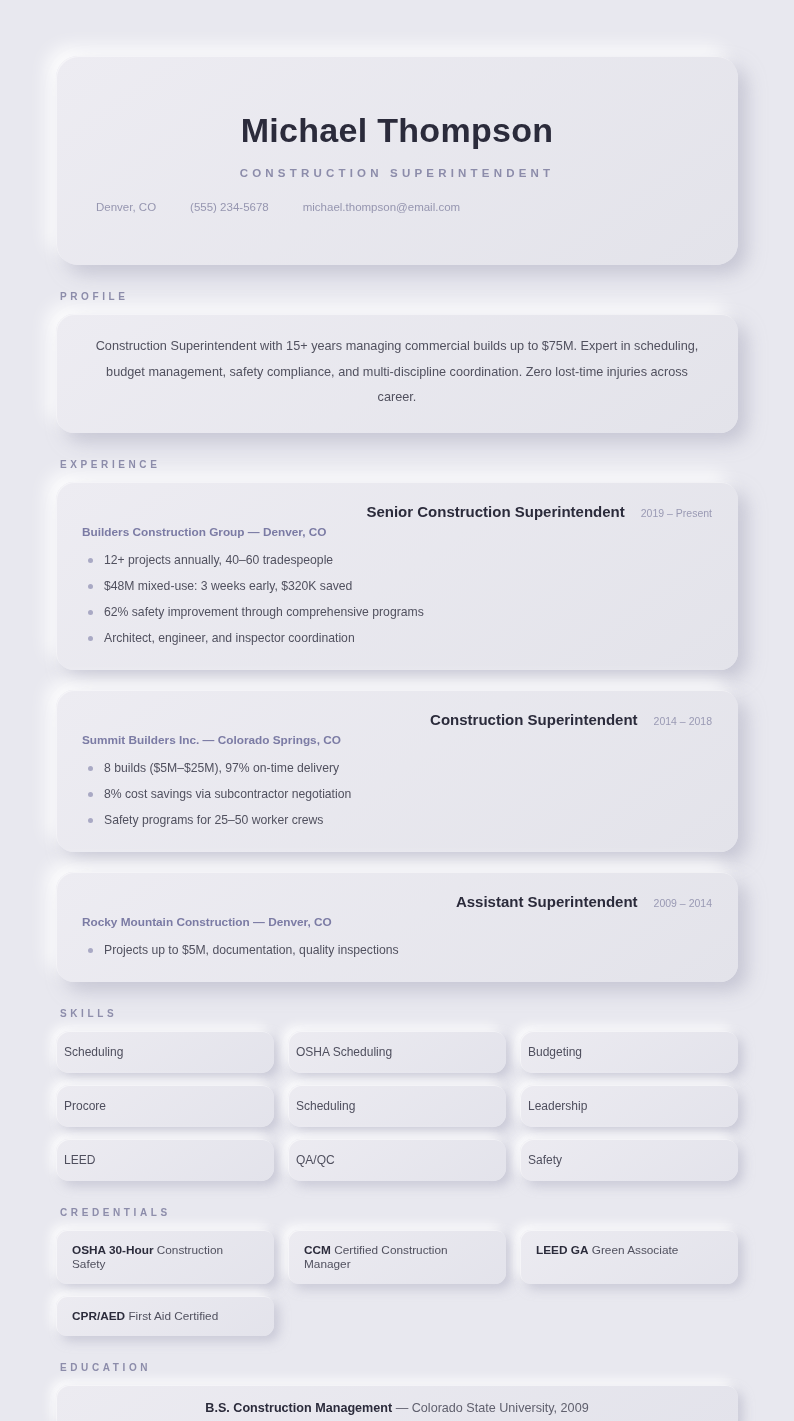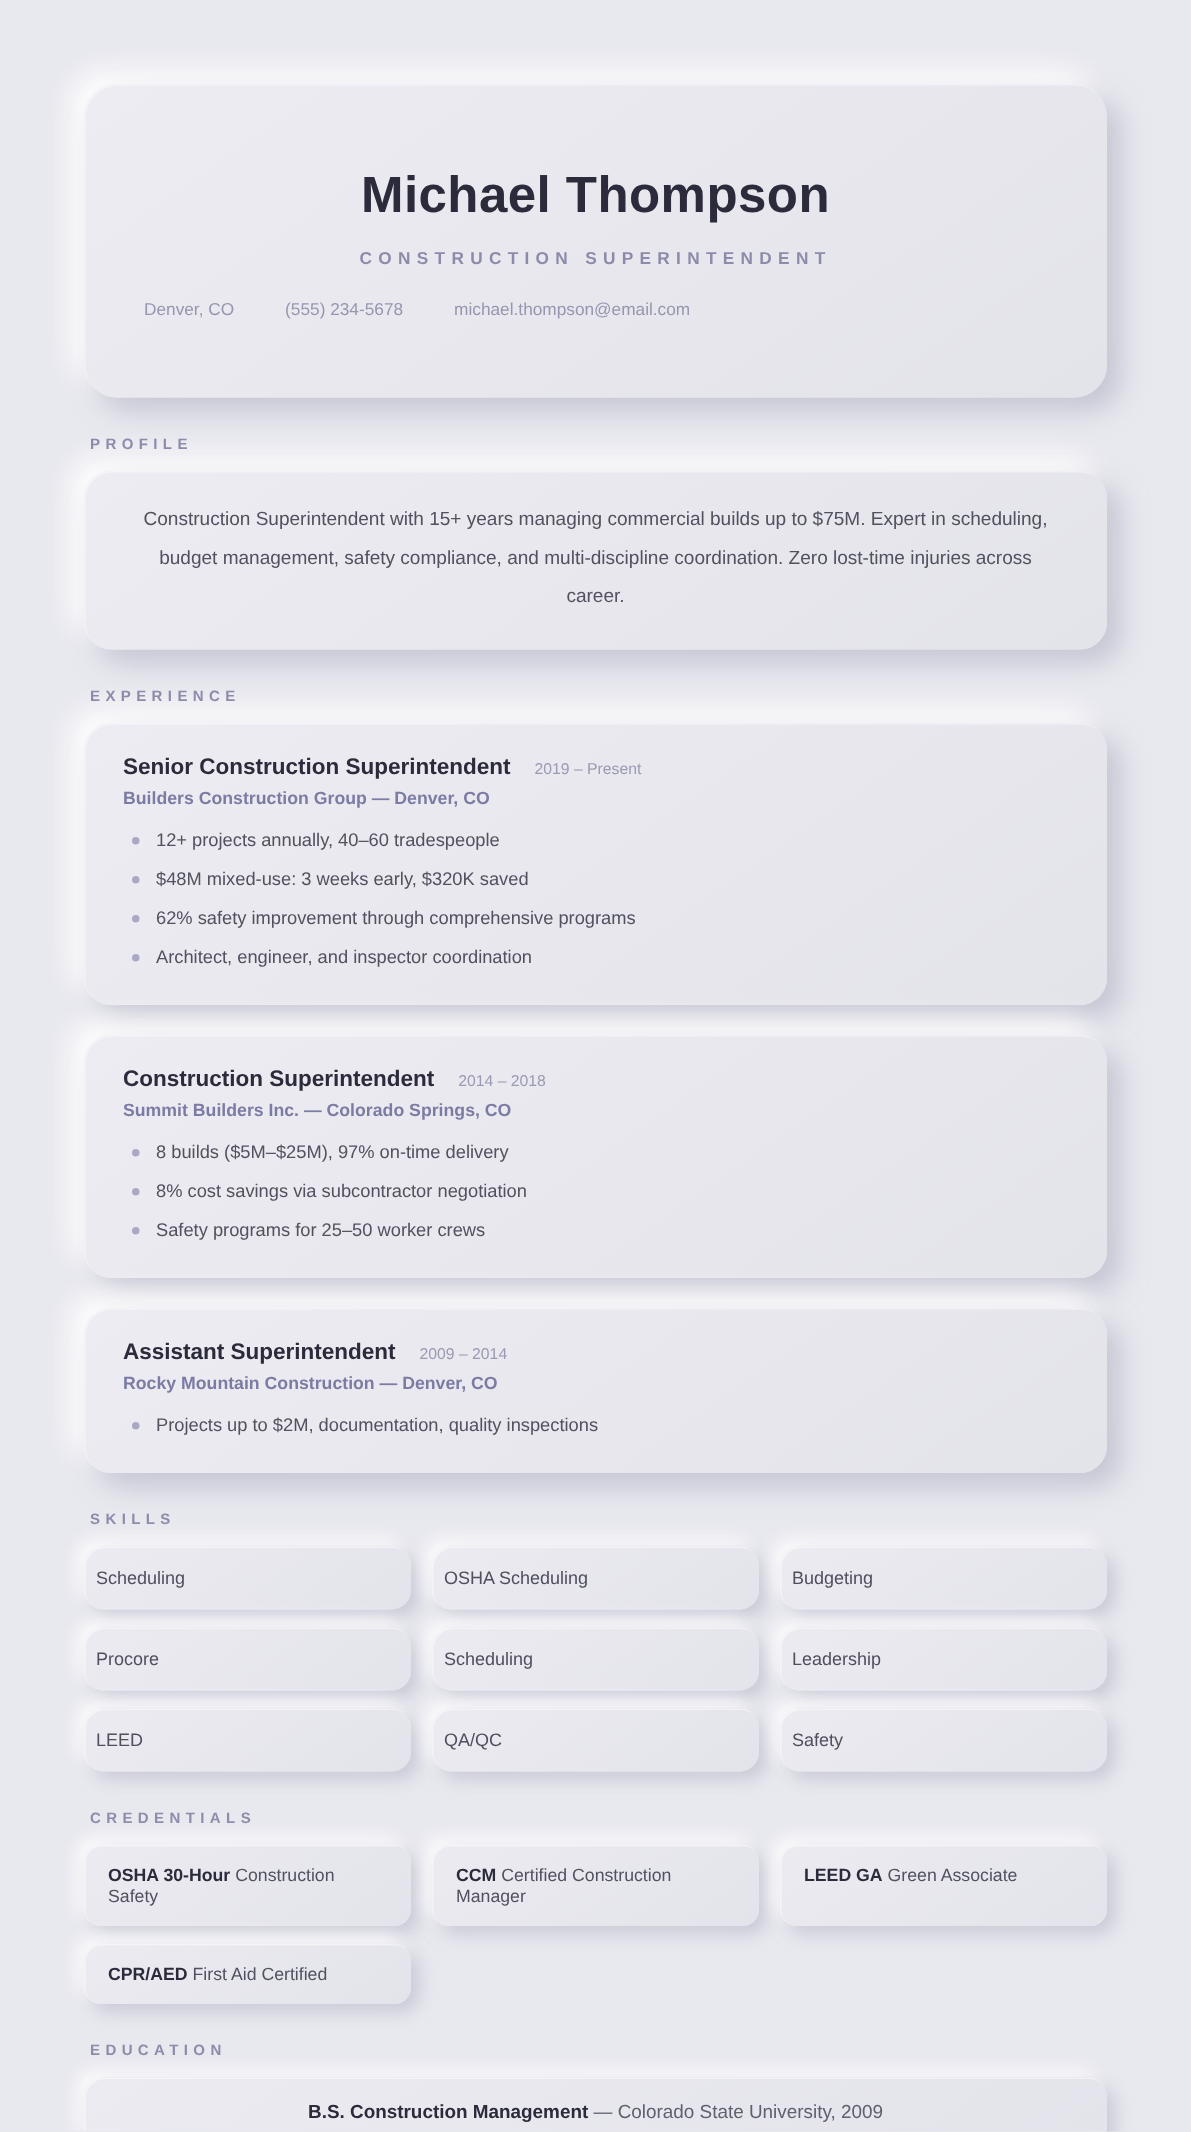--- a/index.html
+++ b/index.html
@@ -88,21 +88,21 @@
     color: #51515f;
   }
 
   
   .exp-card {
     padding: 20px 26px 22px 26px;
     margin-bottom: 20px;
   }
   .exp-head {
     display: flex;
-    justify-content: flex-start;
+    justify-content: flex-end;
     align-items: baseline;
     gap: 16px;
   }
   .exp-title {
     font-size: 15px;
     font-weight: bold;
     color: #2b2b3b;
     line-height: 1.3;
   }
   .exp-dates {
@@ -236,21 +236,21 @@
       </ul>
     </div>
 
     <div class="raised exp-card">
       <div class="exp-head">
         <div class="exp-title">Assistant Superintendent</div>
         <div class="exp-dates">2009 – 2014</div>
       </div>
       <div class="exp-company">Rocky Mountain Construction — Denver, CO</div>
       <ul class="exp-bullets">
-        <li>Projects up to $2M, documentation, quality inspections</li>
+        <li>Projects up to $5M, documentation, quality inspections</li>
       </ul>
     </div>
 
   </div>
 
   <div class="section-label">SKILLS</div>
   <div class="skills-grid">
     <div class="raised-sm skill-chip">Scheduling</div>
     <div class="raised-sm skill-chip">OSHA Scheduling</div>
     <div class="raised-sm skill-chip">Budgeting</div>

